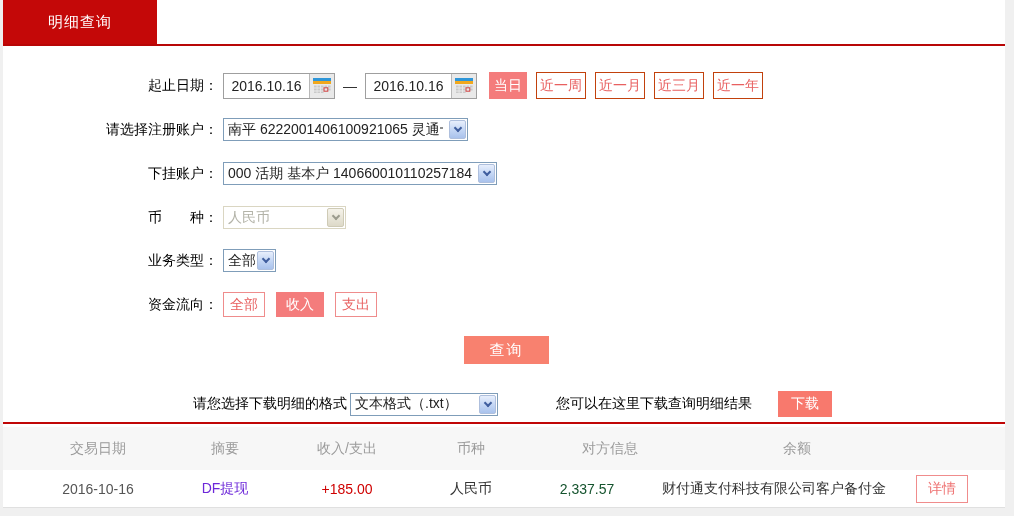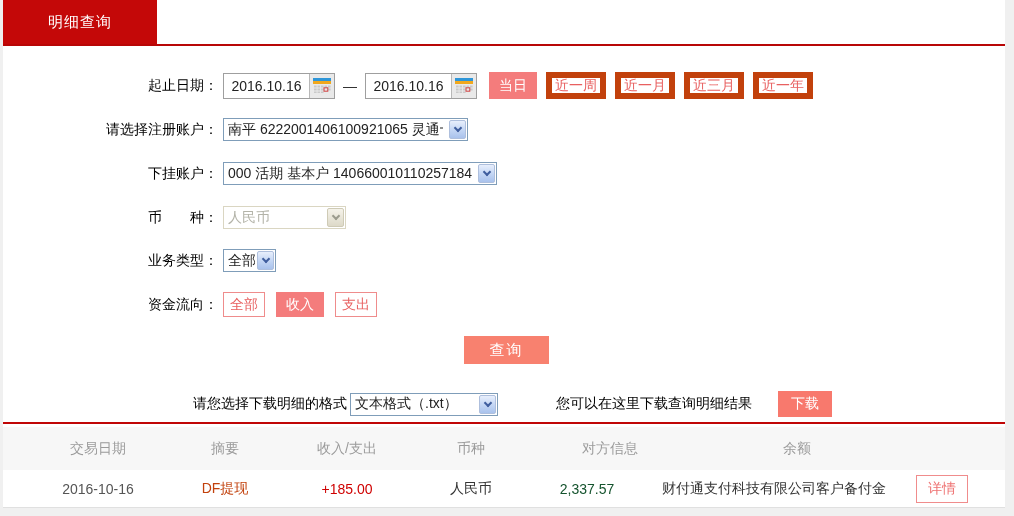--- a/index.html
+++ b/index.html
@@ -36,21 +36,21 @@
   .date-text { flex:1; display:flex; align-items:center; justify-content:center; font-size:14px; color:#222; }
   .cal-btn {
     width:25px; background:#e9e9e9; border-left:1px solid #b8b8b8;
     display:flex; align-items:center; justify-content:center; cursor:pointer;
   }
   .date-sep { margin:0 8px; color:#333; }
 
   
   .btn-quick {
     margin-left:9px; height:27px; padding:0 3px; background:#fff;
-    border:6px solid #c2410c; color:#e86060; font-size:14px;
+    border:1px solid #c2410c; color:#e86060; font-size:14px;
     display:flex; align-items:center; justify-content:center; cursor:pointer; white-space:nowrap;
   }
   .btn-quick.first { margin-left:12px; }
   .btn-quick.active { background:#f47c7c; border-color:#f47c7c; color:#fff; padding:0 4px; }
 
   
   .xp-select {
     margin-left:5px; height:23px; border:1px solid #7f9db9; background:#fff;
     display:flex; align-items:center; padding-left:4px; cursor:pointer;
     white-space:nowrap; overflow:hidden; font-size:14px; color:#222;
@@ -96,21 +96,21 @@
 
   
   .table-line { position:absolute; left:0; top:422px; width:100%; height:2px; background:#c00606; }
   .tbl { position:absolute; left:0; top:427px; width:1002px; }
   .thead { height:43px; background:#f7f7f7; display:flex; align-items:center; color:#9b9b9b; }
   .trow  { height:38px; background:#fff; display:flex; align-items:center; border-bottom:1px solid #e0e0e0; }
   .c { flex:none; display:flex; justify-content:center; align-items:flex-start; overflow:visible; }
   .c span { white-space:nowrap; }
   .c1{width:190px;} .c2{width:64px;} .c3{width:180px;} .c4{width:68px;}
   .c5{width:164px;} .c6{width:210px;} .c7{width:126px;}
-  .cell-date{color:#555;} .cell-sum{color:#c2410c;} .cell-amt{color:#cf0000;}
+  .cell-date{color:#555;} .cell-sum{color:#6d28d9;} .cell-amt{color:#cf0000;}
   .cell-cur{color:#333;} .cell-bal{color:#14532d;} .cell-cp{color:#333;}
   .btn-detail {
     width:52px; height:28px; background:#fff; border:1px solid #f08c8c; color:#ee7272;
     font-size:14px; display:flex; align-items:center; justify-content:center; cursor:pointer;
   }
 </style>
 </head>
 <body>
 
 <div class="panel">

